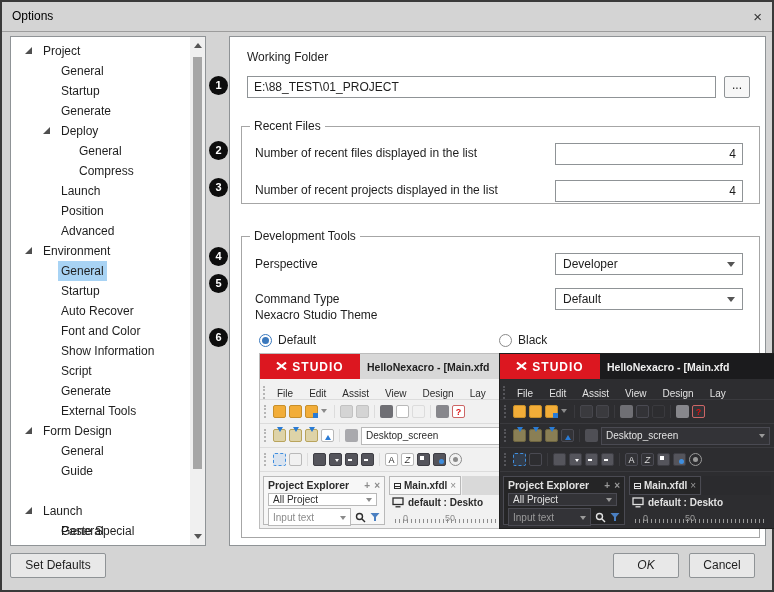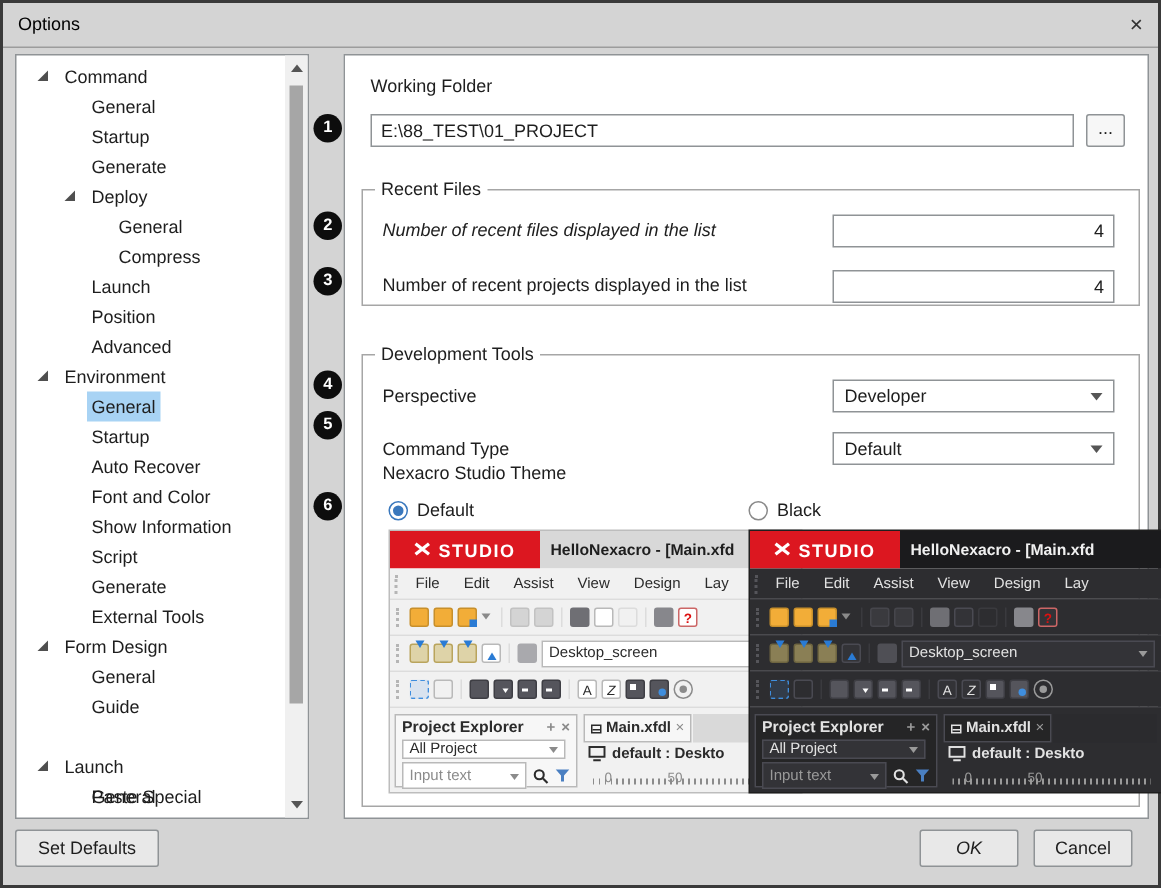--- a/index.html
+++ b/index.html
@@ -28,21 +28,21 @@
   .wf-input{position:absolute;left:17px;top:39px;width:469px;height:22px;border:1px solid #8f9396;box-sizing:border-box;line-height:20px;padding:0 6px;background:#fff;}
   .wf-browse{position:absolute;left:494px;top:39px;width:26px;height:22px;border:1px solid #8f9396;border-radius:2px;box-sizing:border-box;background:#f7f7f7;text-align:center;line-height:16px;cursor:pointer;}
   .groupbox{position:absolute;border:1px solid #a6a6a6;box-sizing:border-box;}
   .gb-title{position:absolute;top:-8px;left:8px;background:#fff;padding:0 4px;font-size:12px;color:#1e1e1e;}
   .gb1{left:11px;top:89px;width:519px;height:78px;}
   .gb2{left:11px;top:199px;width:519px;height:302px;}
   .gb-lb{position:absolute;white-space:nowrap;}
   .num-box{position:absolute;left:313px;width:188px;height:22px;border:1px solid #8f9396;background:#fff;box-sizing:border-box;line-height:20px;text-align:right;padding:0 6px;}
   .dd{position:absolute;left:313px;width:188px;height:22px;border:1px solid #8f9396;background:#fff;box-sizing:border-box;display:flex;align-items:center;justify-content:space-between;padding:0 7px;cursor:pointer;}
   .dd-caret{width:0;height:0;border:4px solid transparent;border-top:5px solid #555;margin-top:5px;}
-  .lb1{left:13px;top:19px;font-style:italic;} .nb1{top:16px;}
+  .lb1{left:13px;top:19px;} .nb1{top:16px;}
   .lb2{left:13px;top:56px;} .nb2{top:53px;}
   .pl1{left:13px;top:20px;} .dd1{top:16px;}
   .pl2{left:13px;top:55px;} .dd2{top:51px;}
   .theme-lbl{left:13px;top:71px;}
   .theme-col{position:absolute;top:94px;width:232px;}
   .c1{left:17px;} .c2{left:257px;}
   .radio-row{height:18px;display:flex;align-items:center;margin-bottom:4px;cursor:pointer;}
   .radio{width:13px;height:13px;border-radius:50%;border:1px solid #8a8a8a;background:#fff;box-sizing:border-box;position:relative;}
   .radio.checked{border-color:#3a78bd;}
   .radio.checked::after{content:"";position:absolute;left:2px;top:2px;width:7px;height:7px;border-radius:50%;background:#3a78bd;}
@@ -54,21 +54,21 @@
   .btn-defaults{left:8px;width:96px;}
   .btn-ok{left:611px;width:66px;font-style:italic;}
   .btn-cancel{left:687px;width:66px;}
   
   .preview{width:276px;height:176px;display:flex;flex-direction:column;box-sizing:border-box;border:1px solid var(--outer);overflow:hidden;cursor:pointer;}
   .preview.default{--red:#dc1720;--hdr:#d8d8d8;--hdrtext:#1e1e1e;--bg:#f1f1f1;--text:#2b2b2b;--muted:#8b8b8b;--border:#b9b9b9;--ctrl:#ffffff;--panel:#f7f7f7;--sep:#dcdcdc;--filler:#d9d9d9;--grip:#b5b5b5;--outer:#bdbdbd;}
   .preview.black{--red:#dc1720;--hdr:#1b1b1d;--hdrtext:#f0f0f0;--bg:#2d2d30;--text:#e2e2e2;--muted:#9a9a9a;--border:#4a4a52;--ctrl:#333337;--panel:#252526;--sep:#3a3a3e;--filler:#2b2b2e;--grip:#55555a;--outer:#1f1f1f;}
   .pv-header{height:25px;display:flex;flex:none;}
   .pv-logo{width:100px;background:var(--red);color:#fff;display:flex;align-items:center;justify-content:center;gap:5px;font-weight:bold;font-size:12px;letter-spacing:1px;}
   .pv-title{flex:1;background:var(--hdr);color:var(--hdrtext);font-weight:bold;font-size:10.5px;display:flex;align-items:center;padding-left:7px;white-space:nowrap;overflow:hidden;}
-  .pv-menu{height:20px;flex:none;display:flex;align-items:center;background:var(--bg);font-size:10px;color:var(--text);}
+  .pv-menu{height:20px;flex:none;display:flex;align-items:flex-end;background:var(--bg);font-size:10px;color:var(--text);}
   .pv-menu .mi{padding:0 8px;}
   .pv-row{height:23px;flex:none;display:flex;align-items:center;gap:3px;background:var(--bg);border-top:1px solid var(--sep);padding:0 1px;}
   .grip{width:1px;height:13px;border-left:2px dotted var(--grip);margin:0 3px;flex:none;}
   .sep{width:1px;height:13px;background:var(--sep);margin:0 2px;flex:none;}
   .chip{width:13px;height:13px;border-radius:2px;background:#cfcfcf;box-sizing:border-box;position:relative;font-size:9px;line-height:12px;text-align:center;flex:none;}
   .ic-open-folder,.ic-open-project{background:#f2ad38;border:1px solid #c78f2b;}
   .ic-new-file{background:#f2ad38;border:1px solid #c78f2b;}
   .ic-new-file::after{content:"";position:absolute;right:-1px;bottom:-1px;width:5px;height:5px;background:#2a7bd4;}
   .ic-dropdown-caret{width:8px;background:none;}
   .ic-dropdown-caret::after{content:"";position:absolute;left:0;top:4px;border:3px solid transparent;border-top:4px solid #8a8a8a;}
@@ -128,21 +128,21 @@
 
 <div class="frame">
 
   <div class="titlebar">
     <span class="title">Options</span>
     <span class="close">×</span>
   </div>
 
   <div class="tree-panel">
     <div class="tree" id="tree">
-        <div class="tree-row"><span class="tri" style="left: 14px;"></span><span class="lbl" style="margin-left: 29px;">Command</span></div>
+        <div class="tree-row"><span class="tri" style="left: 14px;"></span><span class="lbl" style="margin-left: 29px;">Project</span></div>
         <div class="tree-row"><span class="lbl" style="margin-left: 47px;">General</span></div>
         <div class="tree-row"><span class="lbl" style="margin-left: 47px;">Startup</span></div>
         <div class="tree-row"><span class="lbl" style="margin-left: 47px;">Generate</span></div>
         <div class="tree-row"><span class="tri" style="left: 32px;"></span><span class="lbl" style="margin-left: 47px;">Deploy</span></div>
         <div class="tree-row"><span class="lbl" style="margin-left: 65px;">General</span></div>
         <div class="tree-row"><span class="lbl" style="margin-left: 65px;">Compress</span></div>
         <div class="tree-row"><span class="lbl" style="margin-left: 47px;">Launch</span></div>
         <div class="tree-row"><span class="lbl" style="margin-left: 47px;">Position</span></div>
         <div class="tree-row"><span class="lbl" style="margin-left: 47px;">Advanced</span></div>
         <div class="tree-row"><span class="tri" style="left: 14px;"></span><span class="lbl" style="margin-left: 29px;">Environment</span></div>

